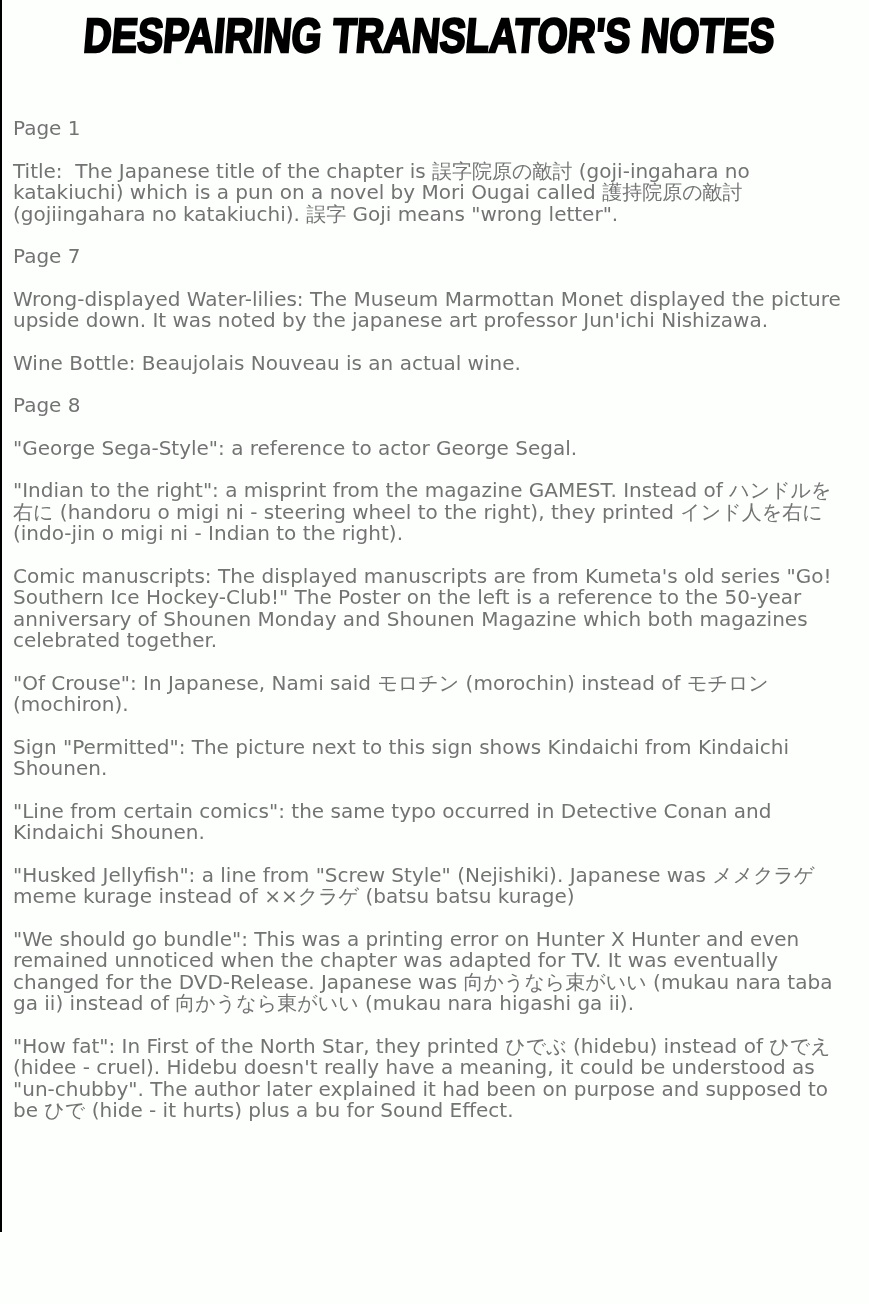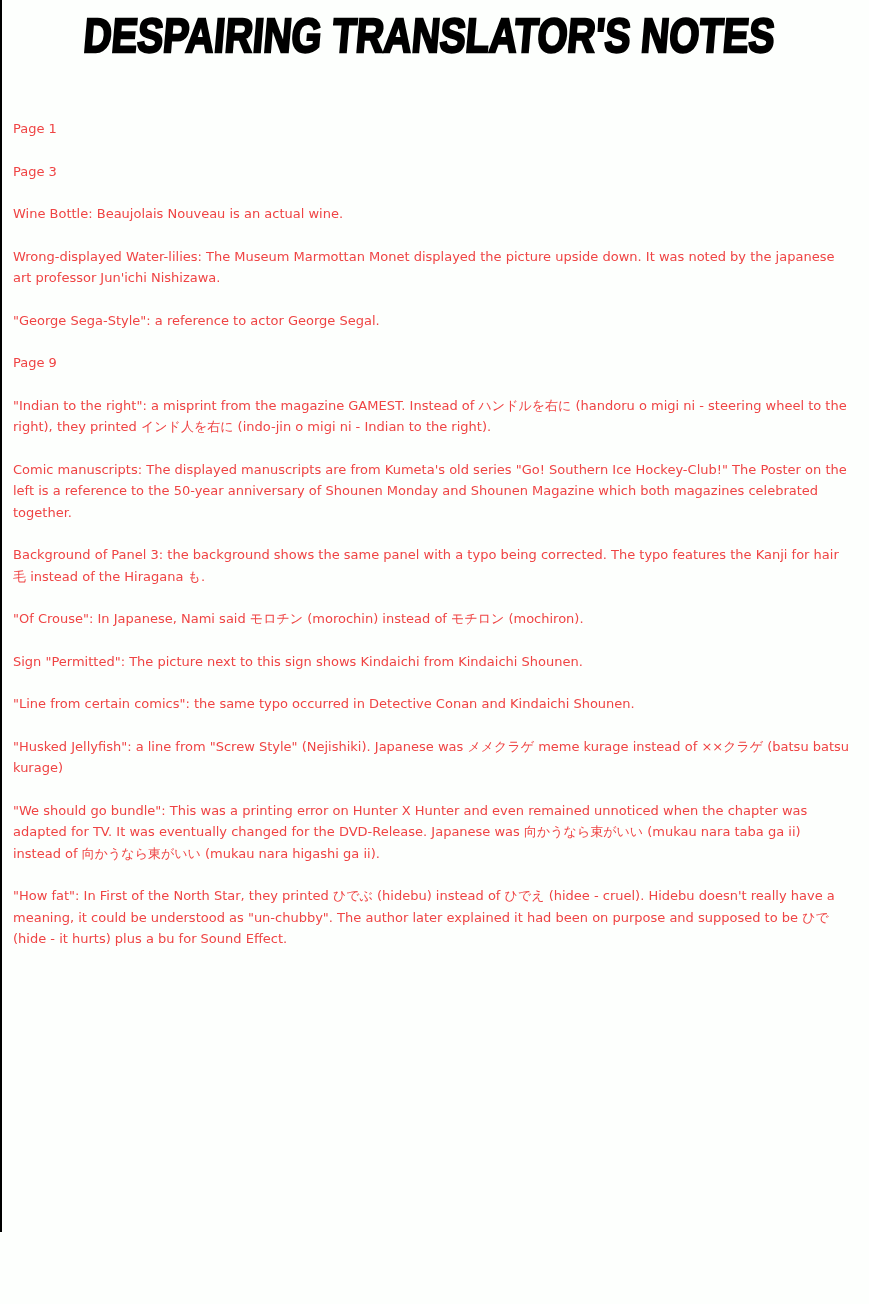--- a/index.html
+++ b/index.html
@@ -43,50 +43,50 @@
     letter-spacing: 0px;
     color: #000;
     text-transform: uppercase;
     transform: scaleX(0.9) scaleY(1.12) skewX(-6deg);
     transform-origin: center top;
     -webkit-text-stroke: 2.2px #000;
     white-space: nowrap;
   }
   .notes p {
     margin: 0 0 21px 0;
-    font-size: 13px;
+    font-size: 20px;
     line-height: 21.5px;
     white-space: pre-wrap;
-    color: #ef4444;
+    color: #737373;
   }
   .notes p.page-heading {
     margin-bottom: 21px;
   }
 </style>
 </head>
 <body>
 
 <div class="left-border"></div>
 
 <div class="page-wrap">
 
   <div class="title-row">
     <span class="comic-title">DESPAIRING TRANSLATOR'S NOTES</span>
   </div>
 
   <div class="notes">
     <p class="page-heading">Page 1</p>
-    <p class="page-heading">Page 3</p>
+    <p class="note">Title:  The Japanese title of the chapter is 誤字院原の敵討 (goji-ingahara no katakiuchi) which is a pun on a novel by Mori Ougai called 護持院原の敵討 (gojiingahara no katakiuchi). 誤字 Goji means "wrong letter".</p>
+    <p class="page-heading">Page 7</p>
+    <p class="note">Wrong-displayed Water-lilies: The Museum Marmottan Monet displayed the picture upside down. It was noted by the japanese art professor Jun'ichi Nishizawa.</p>
     <p class="note">Wine Bottle: Beaujolais Nouveau is an actual wine.</p>
-    <p class="note">Wrong-displayed Water-lilies: The Museum Marmottan Monet displayed the picture upside down. It was noted by the japanese art professor Jun'ichi Nishizawa.</p>
+    <p class="page-heading">Page 8</p>
     <p class="note">"George Sega-Style": a reference to actor George Segal.</p>
-    <p class="page-heading">Page 9</p>
     <p class="note">"Indian to the right": a misprint from the magazine GAMEST. Instead of ハンドルを右に (handoru o migi ni - steering wheel to the right), they printed インド人を右に (indo-jin o migi ni - Indian to the right).</p>
     <p class="note">Comic manuscripts: The displayed manuscripts are from Kumeta's old series "Go! Southern Ice Hockey-Club!" The Poster on the left is a reference to the 50-year anniversary of Shounen Monday and Shounen Magazine which both magazines celebrated together.</p>
-    <p class="note">Background of Panel 3: the background shows the same panel with a typo being corrected. The typo features the Kanji for hair 毛 instead of the Hiragana も.</p>
     <p class="note">"Of Crouse": In Japanese, Nami said モロチン (morochin) instead of モチロン (mochiron).</p>
     <p class="note">Sign "Permitted": The picture next to this sign shows Kindaichi from Kindaichi Shounen.</p>
     <p class="note">"Line from certain comics": the same typo occurred in Detective Conan and Kindaichi Shounen.</p>
     <p class="note">"Husked Jellyfish": a line from "Screw Style" (Nejishiki). Japanese was メメクラゲ meme kurage instead of ××クラゲ (batsu batsu kurage)</p>
     <p class="note">"We should go bundle": This was a printing error on Hunter X Hunter and even remained unnoticed when the chapter was adapted for TV. It was eventually changed for the DVD-Release. Japanese was 向かうなら束がいい (mukau nara taba ga ii) instead of 向かうなら東がいい (mukau nara higashi ga ii).</p>
     <p class="note">"How fat": In First of the North Star, they printed ひでぶ (hidebu) instead of ひでえ (hidee - cruel). Hidebu doesn't really have a meaning, it could be understood as "un-chubby". The author later explained it had been on purpose and supposed to be ひで (hide - it hurts) plus a bu for Sound Effect.</p>
   </div>
 
 </div>
 

